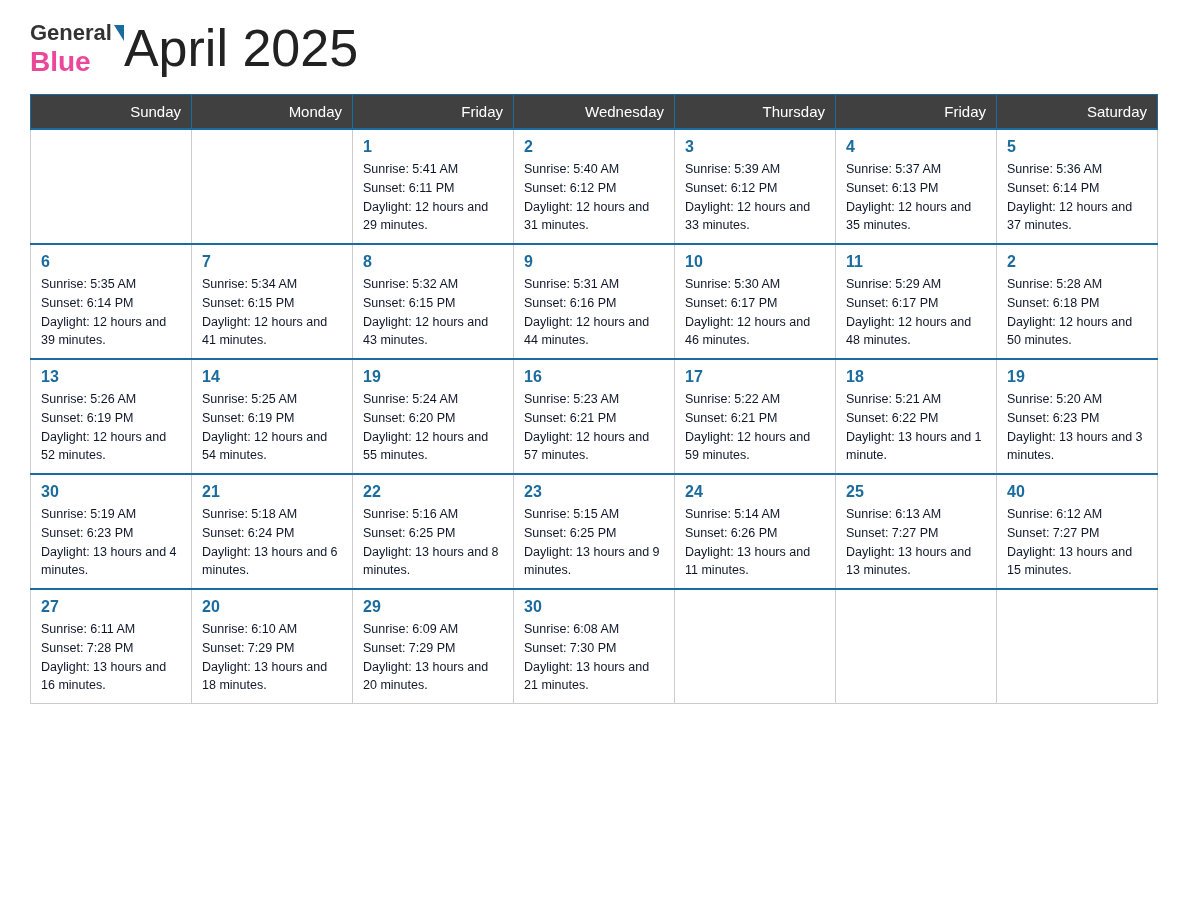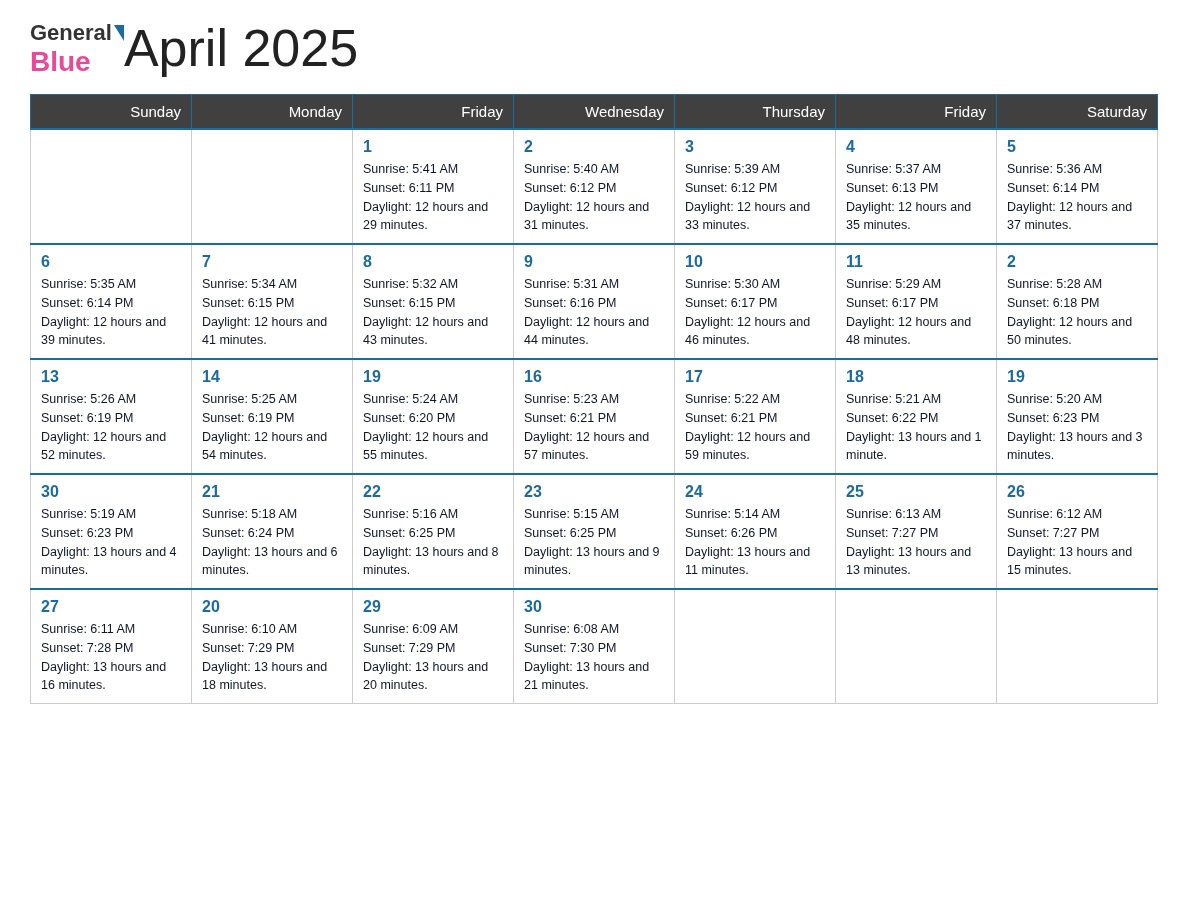--- a/index.html
+++ b/index.html
@@ -233,21 +233,21 @@
         </td>
         <td>
           <span class="day-number">24</span>
           <div class="day-detail">Sunrise: 5:14 AM<br>Sunset: 6:26 PM<br>Daylight: 13 hours and 11 minutes.</div>
         </td>
         <td>
           <span class="day-number">25</span>
           <div class="day-detail">Sunrise: 6:13 AM<br>Sunset: 7:27 PM<br>Daylight: 13 hours and 13 minutes.</div>
         </td>
         <td>
-          <span class="day-number">26</span>
+          <span class="day-number">40</span>
           <div class="day-detail">Sunrise: 6:12 AM<br>Sunset: 7:27 PM<br>Daylight: 13 hours and 15 minutes.</div>
         </td>
       </tr>
       <tr class="week-row">
         <td>
           <span class="day-number">27</span>
           <div class="day-detail">Sunrise: 6:11 AM<br>Sunset: 7:28 PM<br>Daylight: 13 hours and 16 minutes.</div>
         </td>
         <td>
           <span class="day-number">20</span>

